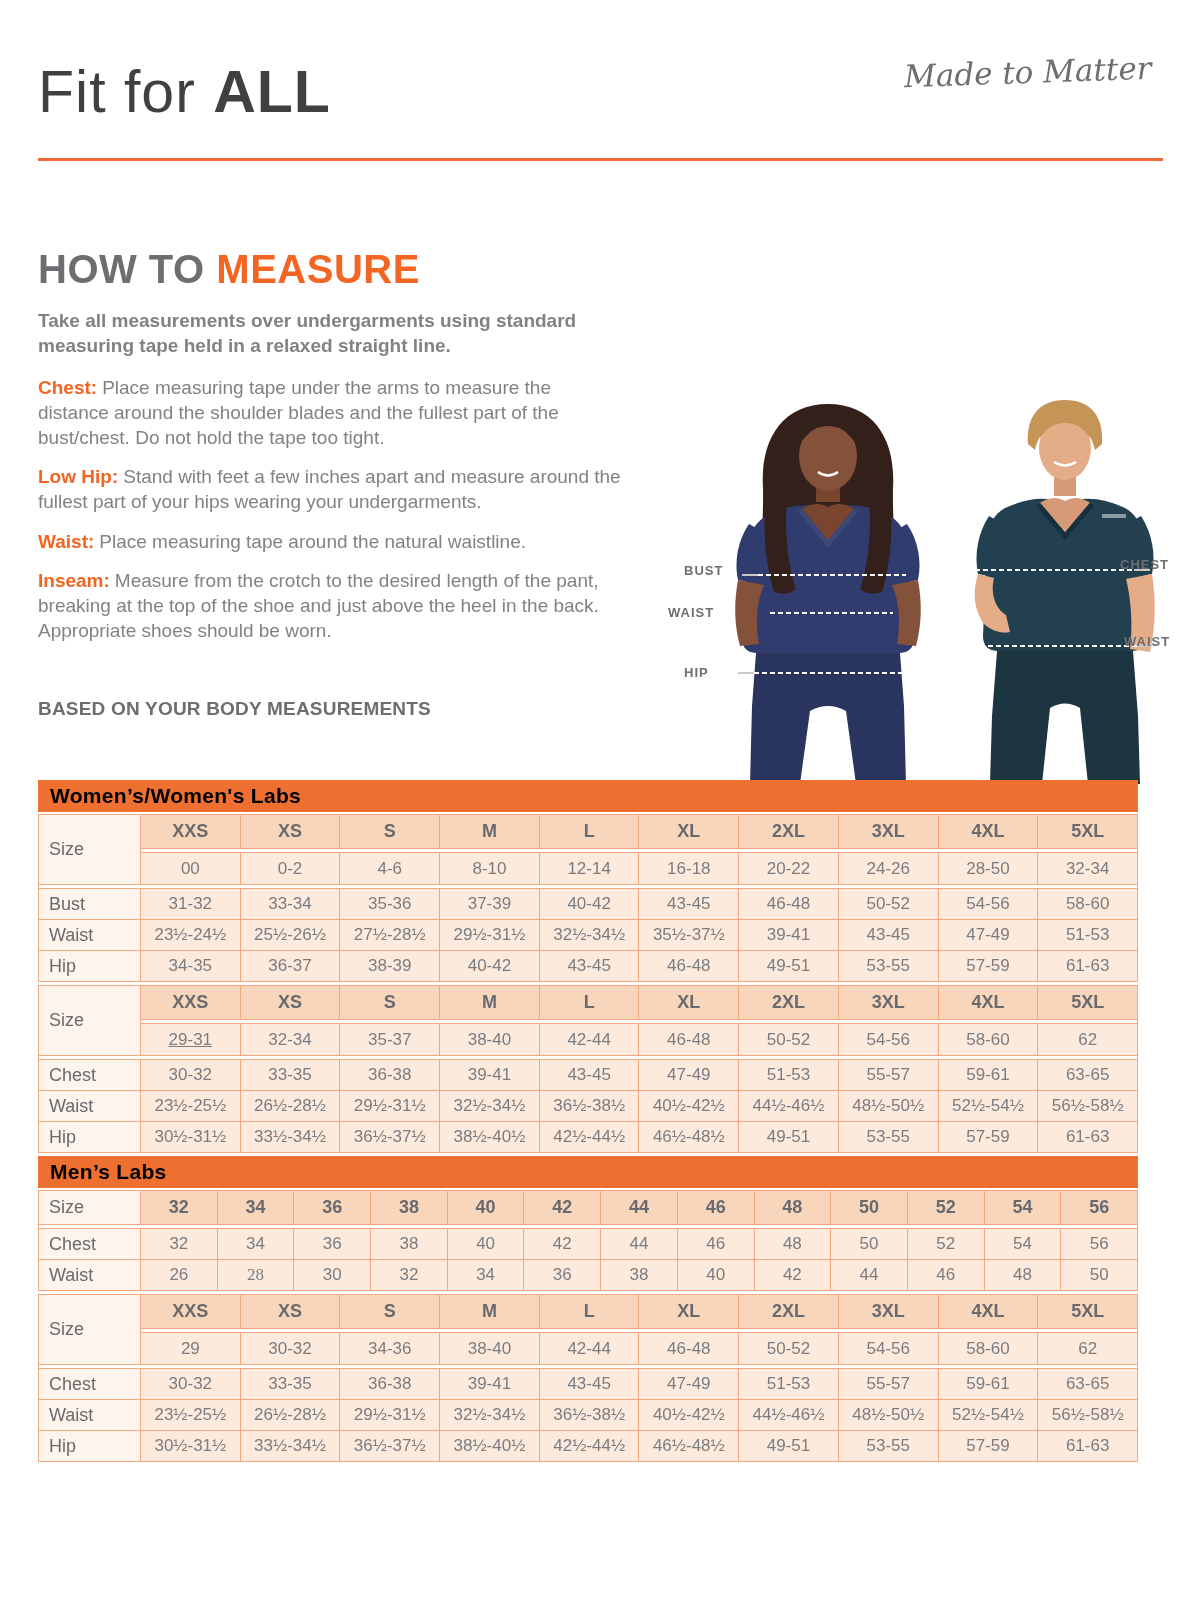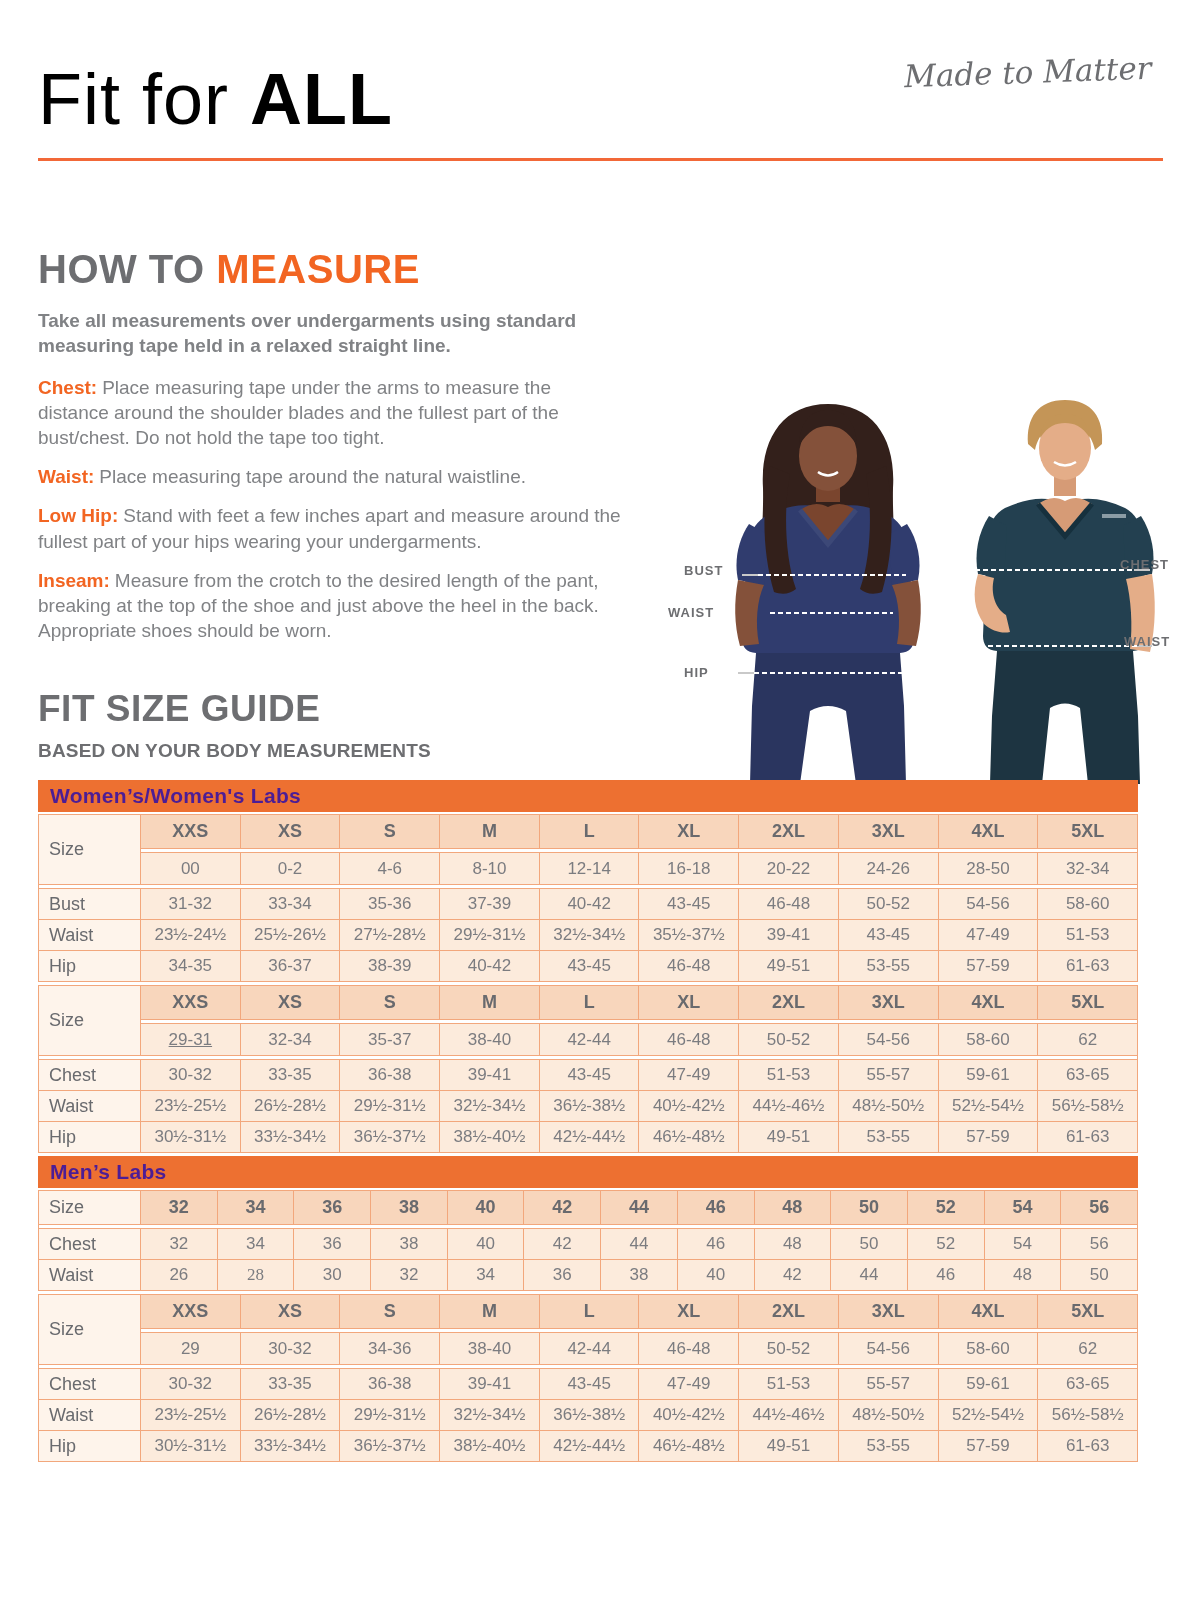--- a/index.html
+++ b/index.html
@@ -2,21 +2,21 @@
 <html><head>
 <meta charset="utf-8">
 <style>
   * { margin:0; padding:0; box-sizing:border-box; }
   html,body { background:#ffffff; }
   .page {
     position:relative; width:1200px; height:1600px; background:#fff;
     font-family:"Liberation Sans","DejaVu Sans",sans-serif; overflow:hidden;
   }
   
-  .main-title { position:absolute; left:38px; top:58px; font-size:72px; color:#000000; letter-spacing:1px; }
+  .main-title { position:absolute; left:38px; top:58px; font-size:59px; color:#404040; letter-spacing:1px; }
   .main-title .bold { font-weight:bold; }
   .logo-block { position:absolute; right:48px; top:52px; text-align:right; }
   .logo-name { font-size:47px; font-weight:bold; color:#ED7031; letter-spacing:4px; line-height:1; }
   .logo-reg { font-size:13px; vertical-align:18px; letter-spacing:0; }
   .logo-tagline { font-family:"DejaVu Serif","Liberation Serif",serif; font-style:italic; font-size:31px; color:#6D6E71; margin-top:2px; transform:rotate(-2deg); }
   .rule { position:absolute; left:38px; top:158px; width:1125px; height:3px; background:#F26838; }
 
   
   .htm-block { position:absolute; left:38px; top:247px; width:585px; }
   .htm-heading { font-size:40px; font-weight:bold; color:#6D6E71; letter-spacing:0.5px; margin-bottom:16px; }
@@ -31,21 +31,21 @@
 
   
   .fsg-block { position:absolute; left:38px; top:688px; }
   .fsg-heading { font-size:37px; font-weight:bold; color:#6D6E71; letter-spacing:0.5px; }
   .fsg-sub { font-size:19px; font-weight:bold; color:#6D6E71; margin-top:10px; letter-spacing:0.2px; }
 
   
   .tables-wrap { position:absolute; left:38px; top:780px; width:1100px; }
   .t-section { margin-top:3px; }
   .t-section:first-child { margin-top:0; }
-  .t-banner { height:32px; background:#ED7031; color:#4c1d95; font-weight:bold; font-size:21px;
+  .t-banner { height:32px; background:#ED7031; color:#000000; font-weight:bold; font-size:21px;
               line-height:31px; padding-left:12px; letter-spacing:0.3px; margin-bottom:2px; }
   .t-grid { display:grid; gap:1px; background:#F2A77C; border:1px solid #F2A77C; }
   .t-cell { background:#FCEBDC; display:flex; align-items:center; justify-content:center;
             font-size:17px; color:#7B7C80; }
   .t-cell.hdr { background:#F8D6BC; font-weight:bold; font-size:18px; color:#696A6E; }
   .t-cell.lbl { background:#FEF4EB; justify-content:flex-start; padding-left:10px; font-size:18px; color:#696A6E; }
   .t-sep { background:#ffffff; }
 </style>
 </head>
 <body>
@@ -57,22 +57,22 @@
   <div class="logo-block">
     <div class="logo-tagline">Made to Matter</div>
   </div>
 
   <div class="rule"></div>
 
   <div class="htm-block">
     <div class="htm-heading"><span>HOW TO </span><span class="orange">MEASURE</span></div>
     <p class="htm-intro">Take all measurements over undergarments using standard measuring tape held in a relaxed straight line.</p>
     <p class="htm-item"><span class="p-label">Chest:</span><span>Place measuring tape under the arms to measure the distance around the shoulder blades and the fullest part of the bust/chest. Do not hold the tape too tight.</span></p>
+    <p class="htm-item"><span class="p-label">Low Hip:</span><span>Stand with feet a few inches apart and measure around the fullest part of your hips wearing your undergarments.</span></p>
     <p class="htm-item"><span class="p-label">Waist:</span><span>Place measuring tape around the natural waistline.</span></p>
-    <p class="htm-item"><span class="p-label">Low Hip:</span><span>Stand with feet a few inches apart and measure around the fullest part of your hips wearing your undergarments.</span></p>
     <p class="htm-item"><span class="p-label">Inseam:</span><span>Measure from the crotch to the desired length of the pant, breaking at the top of the shoe and just above the heel in the back. Appropriate shoes should be worn.</span></p>
   </div>
 
   <div class="photo-area">
     <svg width="520" height="398" viewBox="0 0 520 398">
 
       <g>
         <path d="M178,18 C132,18 110,54 113,102 C114,150 106,180 118,212 L238,212 C250,180 242,150 243,102 C246,54 224,18 178,18 Z" fill="#33201B"></path>
         <path d="M116,130 Q150,112 178,124 Q206,112 240,130 Q256,140 259,162 L264,252 Q264,266 250,267 L106,267 Q92,266 92,252 L97,162 Q100,140 116,130 Z" fill="#303C6E"></path>
         <path d="M99,138 C88,154 84,175 88,194 L114,199 L117,148 Z" fill="#303C6E"></path>
@@ -120,21 +120,20 @@
       </g>
     </svg>
   </div>
   <span class="fig-label" style="left:684px; top:563px;">BUST</span>
   <span class="fig-label" style="left:668px; top:605px;">WAIST</span>
   <span class="fig-label" style="left:684px; top:665px;">HIP</span>
   <span class="fig-label" style="left:1120px; top:557px;">CHEST</span>
   <span class="fig-label" style="left:1124px; top:634px;">WAIST</span>
 
   <div class="fsg-block">
-    <div class="fsg-heading">FIT SIZE GUIDE</div>
     <div class="fsg-sub">BASED ON YOUR BODY MEASUREMENTS</div>
   </div>
 
   <div class="tables-wrap" id="tables">
       <div class="t-section">
         <div class="t-banner">Women’s/Women's Labs</div>
         <div class="t-grid" style="grid-template-columns: 101px repeat(10, 1fr); grid-template-rows: 33px 3px 31px 3px 30px 30px 30px;">
           <div class="t-cell lbl" style="grid-area: 1 / 1 / 4 / 2;">Size</div>
           <div class="t-cell hdr" style="grid-area: 1 / 2;">XXS</div>
           <div class="t-cell hdr" style="grid-area: 1 / 3;">XS</div>

